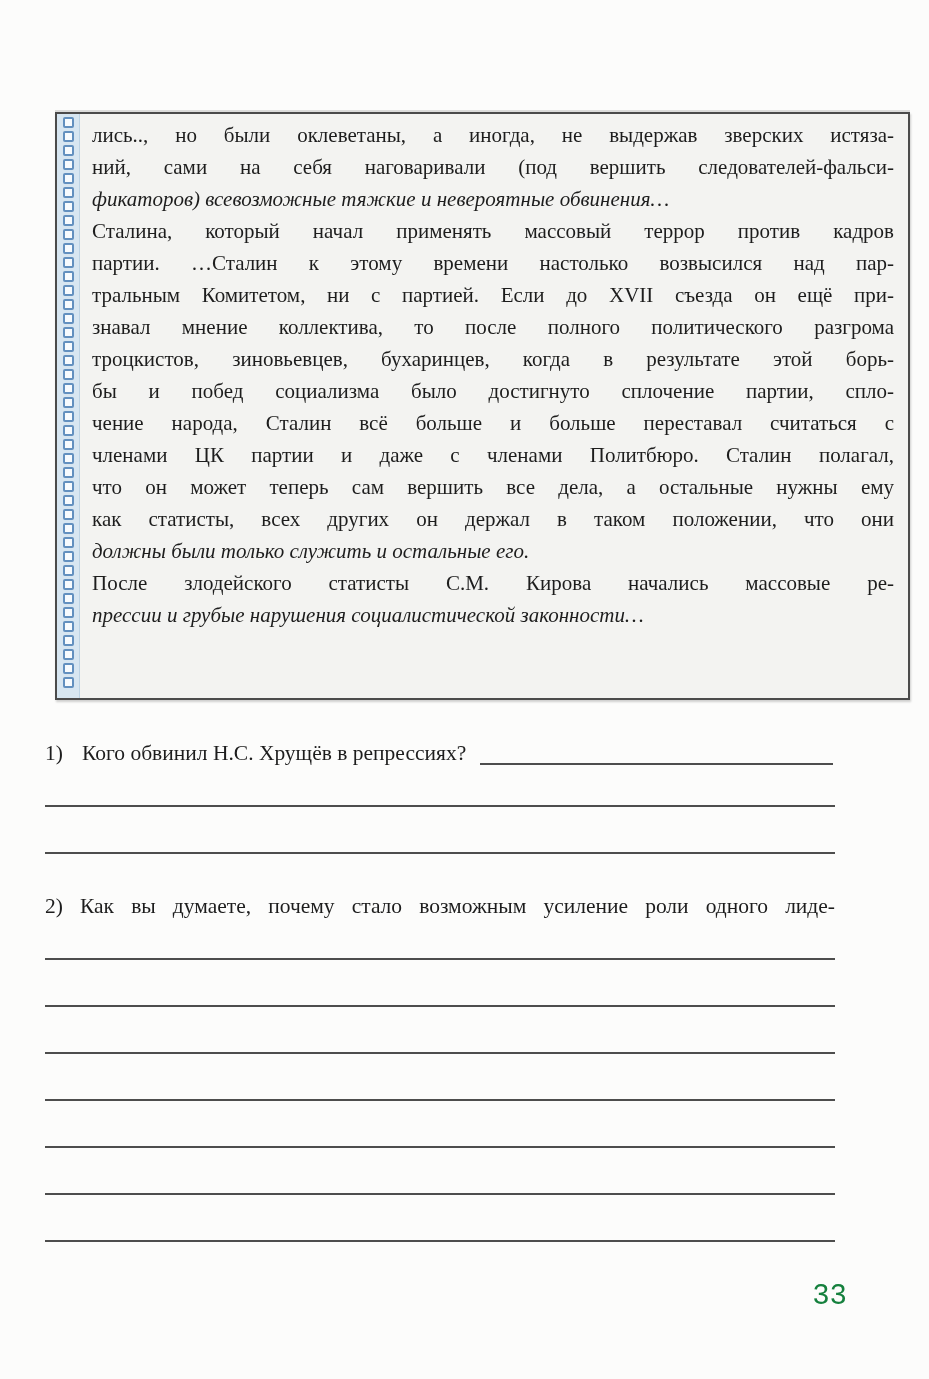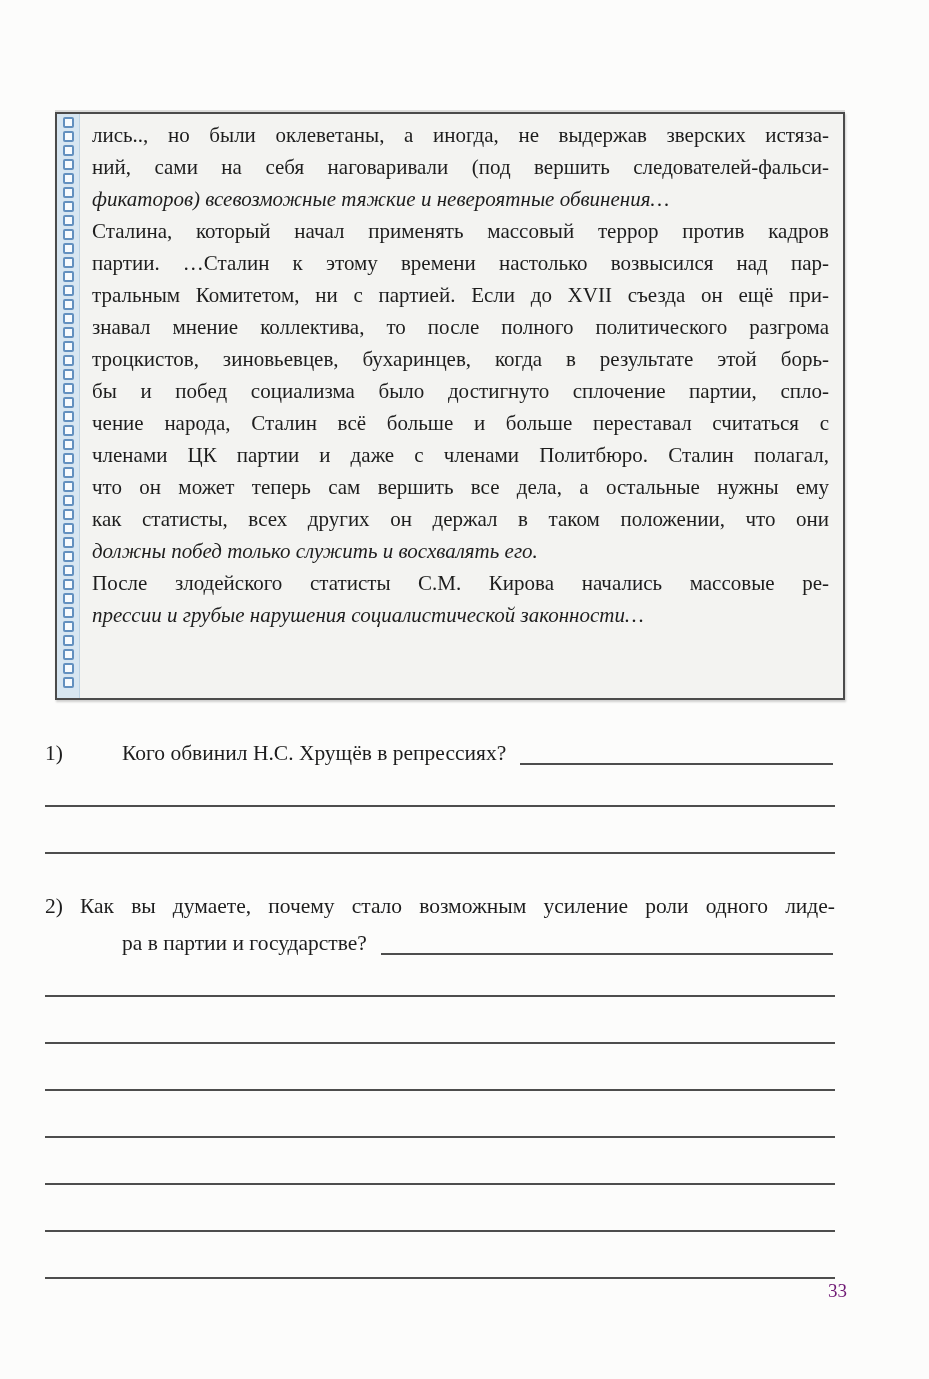--- a/index.html
+++ b/index.html
@@ -9,21 +9,21 @@
     font-family: "Liberation Serif", serif;
     color: #1d1d1d;
     position: relative;
     overflow: hidden;
   }
 
   
   .quote-box {
     position: absolute;
     left: 55px; top: 112px;
-    width: 790px; height: 588px;
+    width: 855px; height: 588px;
     box-sizing: border-box;
     background: #f3f3f1;
     border: 2px solid #4b4b4b;
     box-shadow: 1px 2px 2px rgba(0,0,0,0.18), 0 -2px 0 rgba(160,160,160,0.35);
     display: flex;
     justify-content: flex-end;
   }
   .square-strip {
     flex: none;
     width: 22px;
@@ -75,44 +75,44 @@
     text-align: justify;
     text-align-last: justify;
   }
   .qline-flex {
     display: flex;
     margin-left: -37px;
     line-height: 37px;
     text-align: left;
   }
   .q-num { flex: none; width: 37px; }
-  .q-text { flex: none; white-space: nowrap; margin-left: 40px; }
+  .q-text { flex: none; white-space: nowrap; }
   .inline-blank {
     flex: 1;
     height: 0;
     min-width: 40px;
     align-self: flex-end;
     border-bottom: 2px solid #4d4d4d;
     margin: 0 2px 7px 14px;
   }
   .blank-line {
     height: 0;
     border-bottom: 2px solid #4d4d4d;
     margin-top: 45px;
   }
   .blank-line.first { margin-top: 33px; }
 
   
   .page-number {
     position: absolute;
     top: 1280px;
     right: 82px;
-    font-family: Liberation Serif, serif;
-    font-size: 19px;
-    color: #701a75;
+    font-family: Liberation Mono, monospace;
+    font-size: 29px;
+    color: #15803d;
   }
 </style>
 </head>
 <body>
 
 <div class="quote-box">
   <div class="square-strip" id="square-strip">
       <div class="square-bullet"></div>
       <div class="square-bullet"></div>
       <div class="square-bullet"></div>
@@ -162,43 +162,38 @@
       <div class="quote-line">Сталина, который начал применять массовый террор против кадров</div>
       <div class="quote-line">партии. …Сталин к этому времени настолько возвысился над пар-</div>
       <div class="quote-line">тральным Комитетом, ни с партией. Если до XVII съезда он ещё при-</div>
       <div class="quote-line">знавал мнение коллектива, то после полного политического разгрома</div>
       <div class="quote-line">троцкистов, зиновьевцев, бухаринцев, когда в результате этой борь-</div>
       <div class="quote-line">бы и побед социализма было достигнуто сплочение партии, спло-</div>
       <div class="quote-line">чение народа, Сталин всё больше и больше переставал считаться с</div>
       <div class="quote-line">членами ЦК партии и даже с членами Политбюро. Сталин полагал,</div>
       <div class="quote-line">что он может теперь сам вершить все дела, а остальные нужны ему</div>
       <div class="quote-line">как статисты, всех других он держал в таком положении, что они</div>
-      <div class="quote-line paragraph-end">должны побед только служить и восхвалять его.</div>
+      <div class="quote-line paragraph-end">должны были только служить и остальные его.</div>
       <div class="quote-line">После злодейского статисты С.М. Кирова начались массовые ре-</div>
       <div class="quote-line paragraph-end">прессии и грубые нарушения социалистической законности…</div>
     </div>
 </div>
 
 <div class="questions" id="questions">
     <div class="question-block">
       <div class="qline-flex">
         <span class="q-num">1)</span>
         <span class="q-text">Кого обвинил Н.С. Хрущёв в репрессиях?</span>
         <div class="inline-blank"></div>
       </div>
     </div>
     <div class="blank-line first"></div>
     <div class="blank-line"></div>
     <div class="question-block q-follow">
       <div class="qline" style="text-indent: -37px;"><span>2)</span> <span>Как вы думаете, почему стало возможным усиление роли одного лиде-</span></div>
-      <div class="qline-flex">
-        <span class="q-num"></span>
-        <span class="q-text">ра в партии и государстве?</span>
-        <div class="inline-blank"></div>
-      </div>
     </div>
     <div class="blank-line first"></div>
     <div class="blank-line"></div>
     <div class="blank-line"></div>
     <div class="blank-line"></div>
     <div class="blank-line"></div>
     <div class="blank-line"></div>
     <div class="blank-line"></div>
   </div>
 

